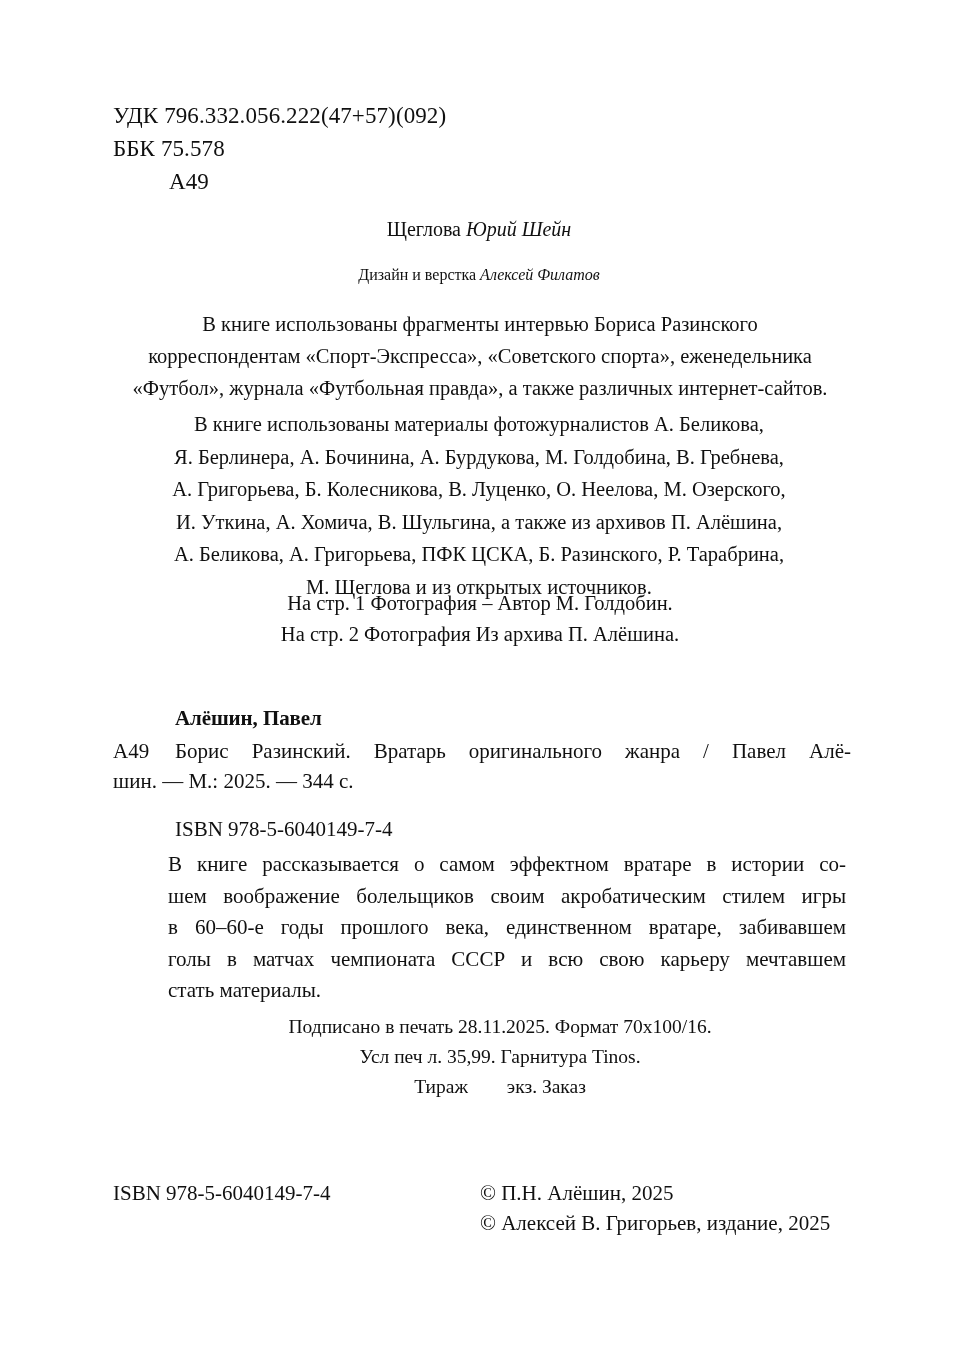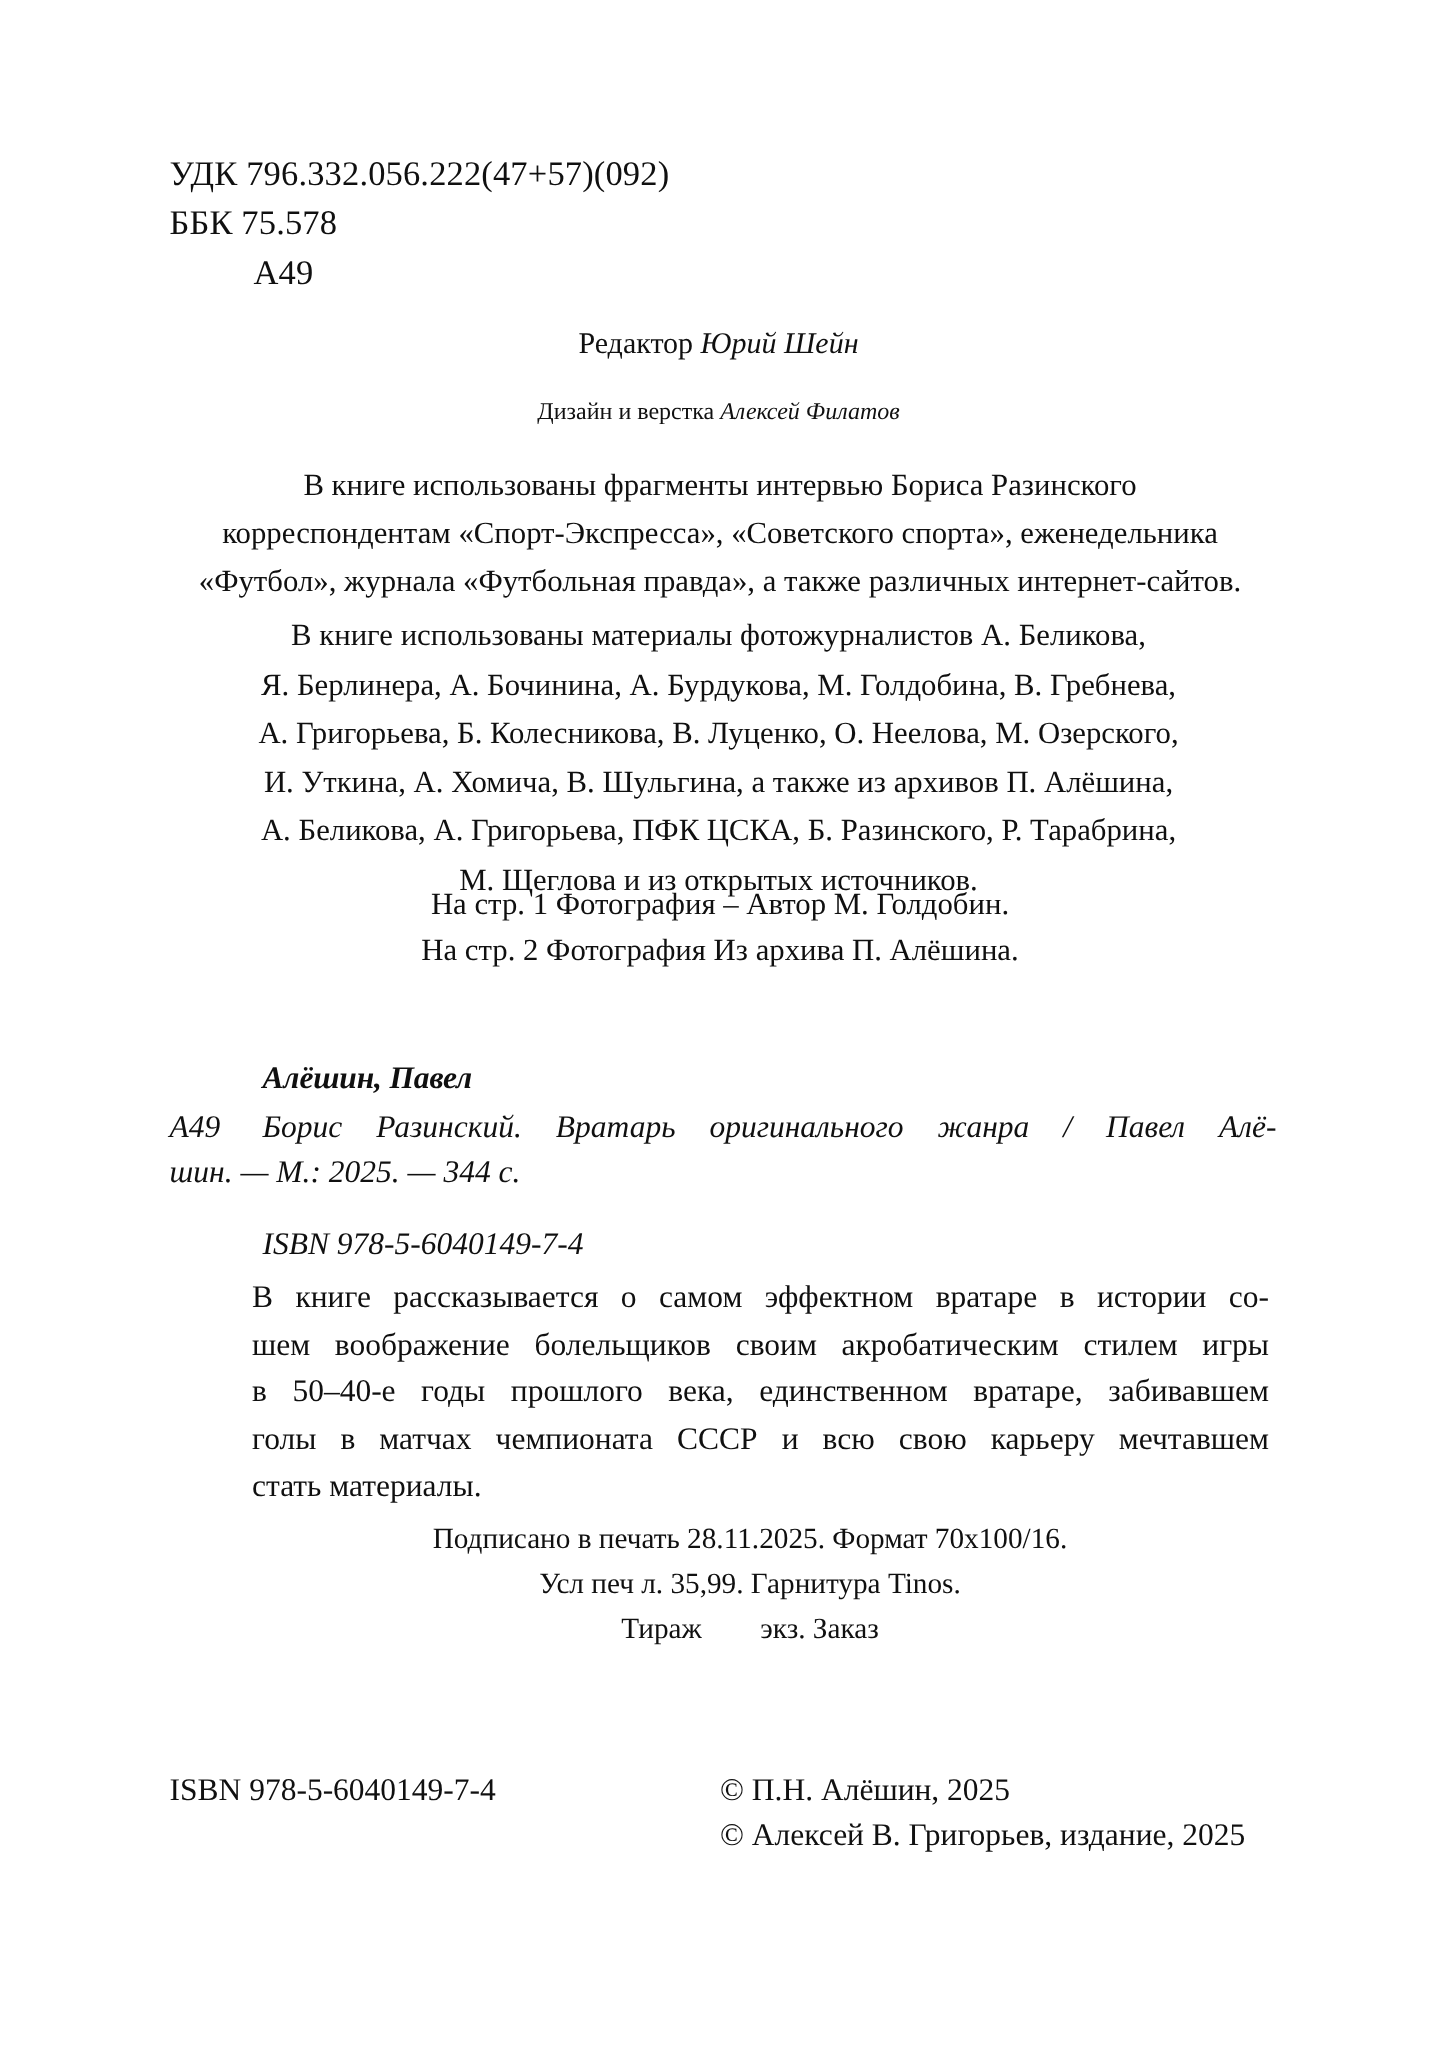--- a/index.html
+++ b/index.html
@@ -84,21 +84,20 @@
     line-height: 31px;
   }
 
   
   #biblio {
     left: 113px;
     top: 703px;
     width: 738px;
     font-size: 21px;
     line-height: 30px;
-    font-style: italic;
   }
   #biblio .author-head {
     margin-left: 62px;
     font-weight: bold;
     font-size: 21px;
     letter-spacing: -0.1px;
   }
   #biblio .record {
     position: relative;
     margin-top: 3px;
@@ -177,21 +176,21 @@
 
 <div class="page">
 
   <div class="blk" id="classification">
     <div class="cls-line">УДК 796.332.056.222(47+57)(092)</div>
     <div class="cls-line">ББК 75.578</div>
     <div class="cls-line indent">А49</div>
   </div>
 
   <div class="blk ctr" id="editor-line">
-    <span>Редактор</span>
+    <span>Щеглова</span>
     <span class="ital">Юрий Шейн</span>
   </div>
 
   <div class="blk ctr" id="designer-line">
     <span>Дизайн и верстка</span>
     <span class="ital">Алексей Филатов</span>
   </div>
 
   <div class="blk ctr" id="interview-note">
     <div>В книге использованы фрагменты интервью Бориса Разинского</div>
@@ -221,21 +220,21 @@
         <span class="line1">Борис Разинский. Вратарь оригинального жанра / Павел Алё-</span>
         <span class="line2">шин. — М.: 2025. — 344 с.</span>
       </span>
     </div>
     <div class="isbn-line">ISBN 978-5-6040149-7-4</div>
   </div>
 
   <div class="blk" id="annotation">
     <span class="ln">В книге рассказывается о самом эффектном вратаре в истории со-</span>
     <span class="ln">шем воображение болельщиков своим акробатическим стилем игры</span>
-    <span class="ln">в 50–40-е годы прошлого века, единственном вратаре, забивавшем</span>
+    <span class="ln">в 60–60-е годы прошлого века, единственном вратаре, забивавшем</span>
     <span class="ln">голы в матчах чемпионата СССР и всю свою карьеру мечтавшем</span>
     <span class="ln last">стать материалы.</span>
   </div>
 
   <div class="blk ctr" id="imprint">
     <div>Подписано в печать 28.11.2025. Формат 70х100/16.</div>
     <div>Усл печ л. 35,99. Гарнитура Tinos.</div>
     <div class="print-run-line">Тираж        экз. Заказ</div>
   </div>
 

